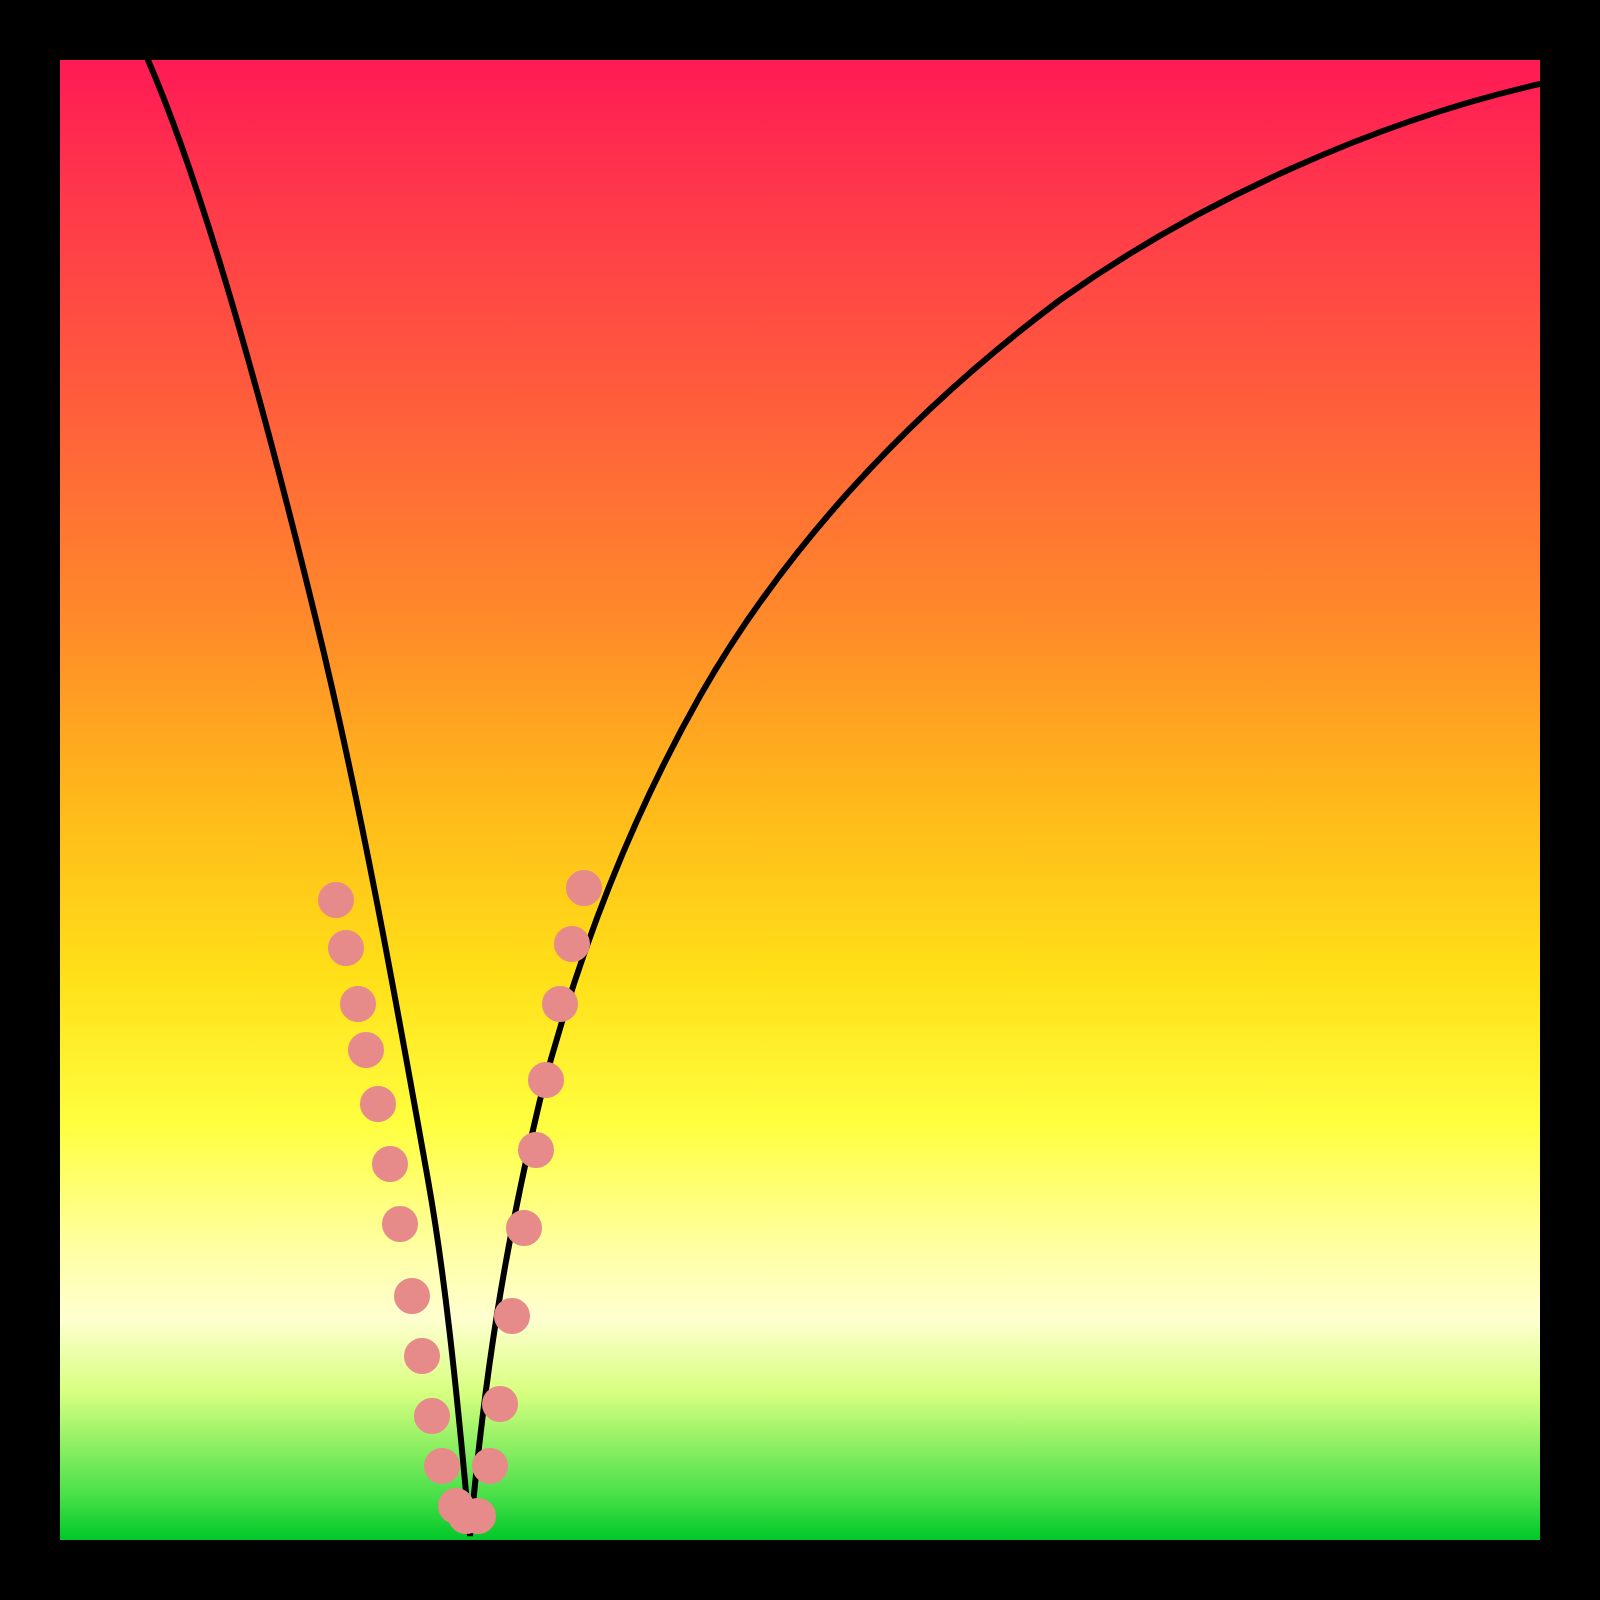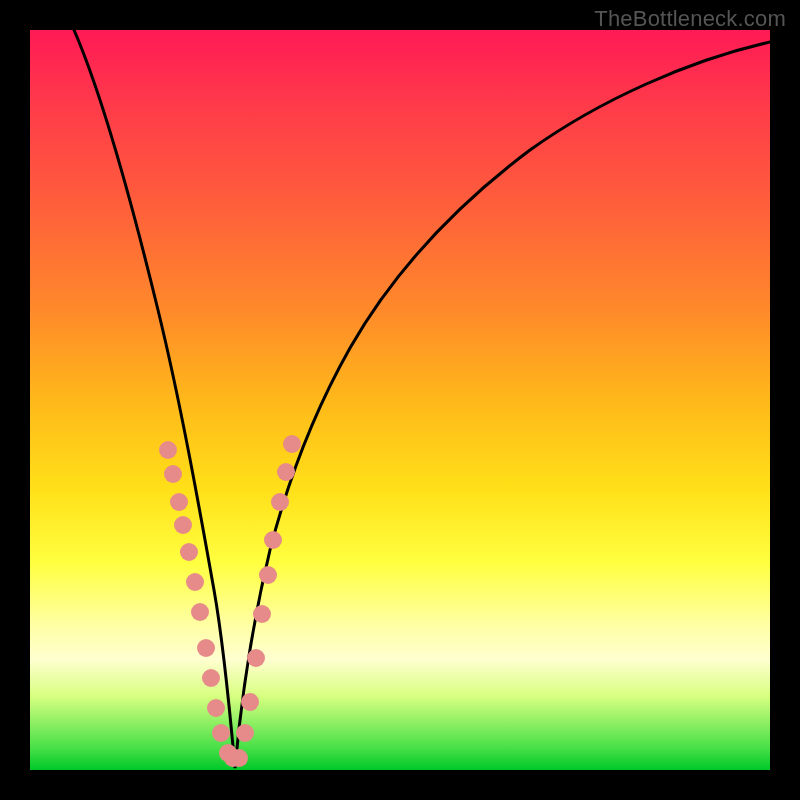--- a/index.html
+++ b/index.html
@@ -99,14 +99,13 @@
         <circle cx="226" cy="628" r="9"></circle>
         <circle cx="232" cy="584" r="9"></circle>
         <circle cx="238" cy="545" r="9"></circle>
         <circle cx="243" cy="510" r="9"></circle>
         <circle cx="250" cy="472" r="9"></circle>
         <circle cx="256" cy="442" r="9"></circle>
         <circle cx="262" cy="414" r="9"></circle>
       </g>
     </svg>
   </div>
-  <div class="credit">TheBottleneck.com</div>
 </div>
 
 </body></html>

